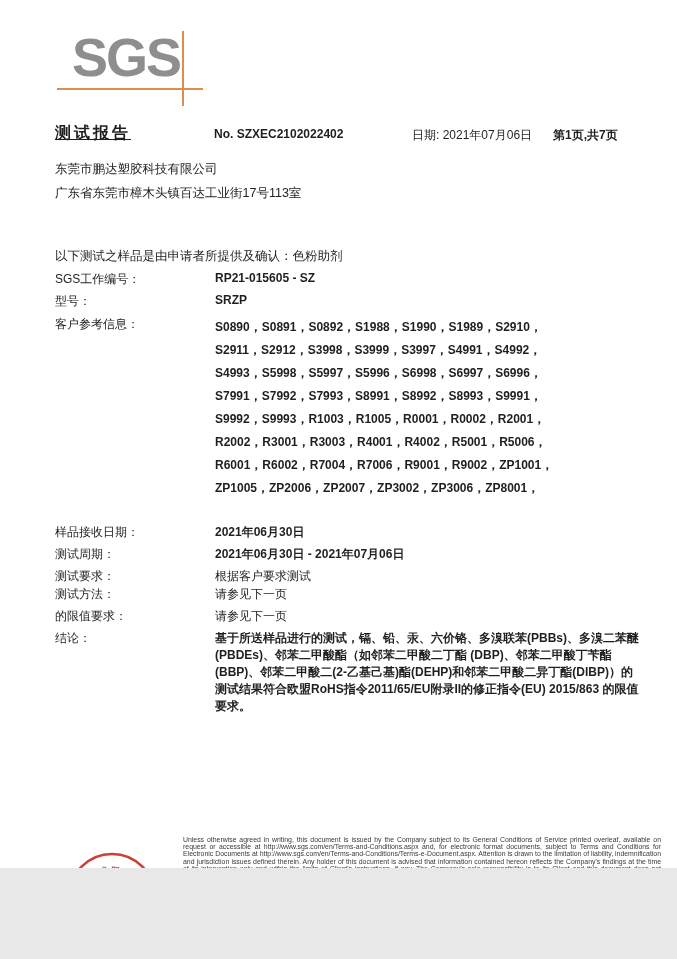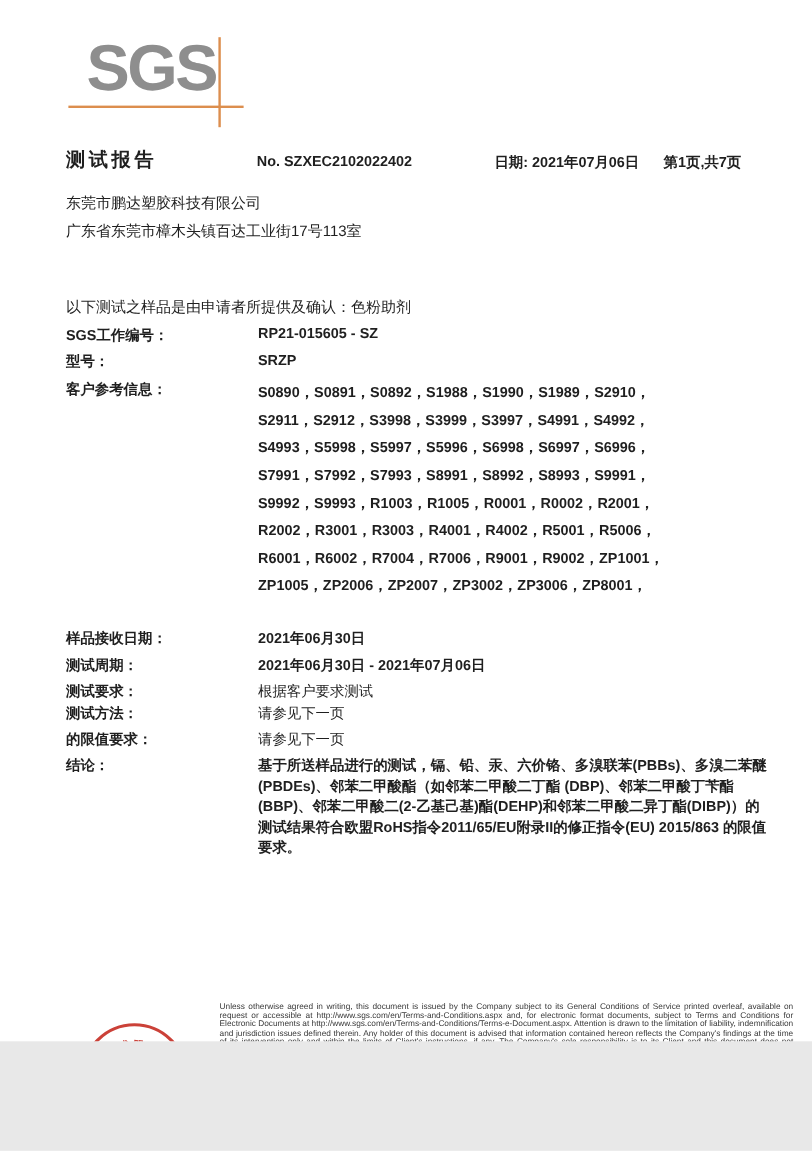--- a/index.html
+++ b/index.html
@@ -7,28 +7,28 @@
     position:relative;width:677px;height:868px;background:#ffffff;
     font-family:"Liberation Sans","DejaVu Sans",sans-serif;color:#1f1f1f;
     overflow:hidden;margin:0 auto;
   }
   
   .logo-text{position:absolute;left:72px;top:30px;font-size:54px;font-weight:700;
     color:#8e8e8e;letter-spacing:-2px;line-height:1;}
   .logo-hline{position:absolute;left:57px;top:88px;width:146px;height:2px;background:#dc8e4e;}
   .logo-vline{position:absolute;left:182px;top:31px;width:2px;height:75px;background:#dc8e4e;}
   
-  .rpt-title{position:absolute;left:55px;top:123px;font-size:16px;font-weight:700;letter-spacing:3px;}
+  .rpt-title{position:absolute;left:55px;top:123px;font-size:16px;font-weight:700;letter-spacing:3px;text-decoration:underline;}
   .rpt-no{position:absolute;left:214px;top:127px;font-size:12px;font-weight:600;}
-  .rpt-date{position:absolute;left:412px;top:127px;font-size:12px;font-weight:700;}
+  .rpt-date{position:absolute;left:412px;top:127px;font-size:12px;font-weight:400;}
   .rpt-page{position:absolute;left:553px;top:127px;font-size:12px;font-weight:600;}
   
   .line{position:absolute;left:55px;font-size:12.5px;}
   .row{position:absolute;left:55px;width:585px;font-size:12px;}
-  .row .lab{position:absolute;left:0;top:0;width:158px;font-weight:bold;}
+  .row .lab{position:absolute;left:0;top:0;width:158px;}
   .row .val{position:absolute;left:160px;top:0;width:425px;font-weight:600;}
   .row .val.plain{font-weight:400;}
   .refs div{line-height:23px;}
   .conclusion-val{line-height:17px;font-weight:400;}
   
   .footer-text{position:absolute;left:183px;top:836px;width:478px;}
   .disclaimer{margin:0;font-size:6.9px;line-height:7.2px;text-align:justify;color:#383838;}
   .attention{margin:1px 0 0 0;font-size:6.9px;line-height:7.3px;font-weight:700;color:#e87a22;}
   .attention .email{text-decoration:underline;}
   .addr-block{margin-top:2px;border-left:1px solid #555;padding-left:4px;color:#2e2e2e;}

